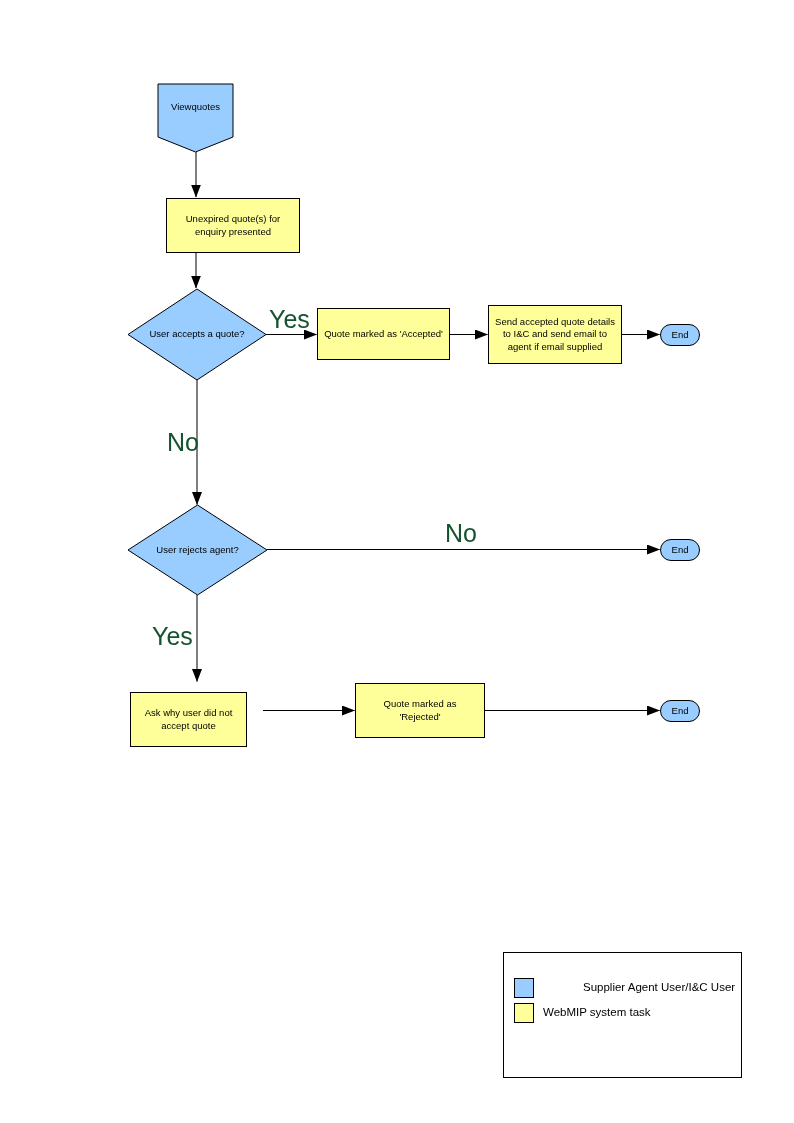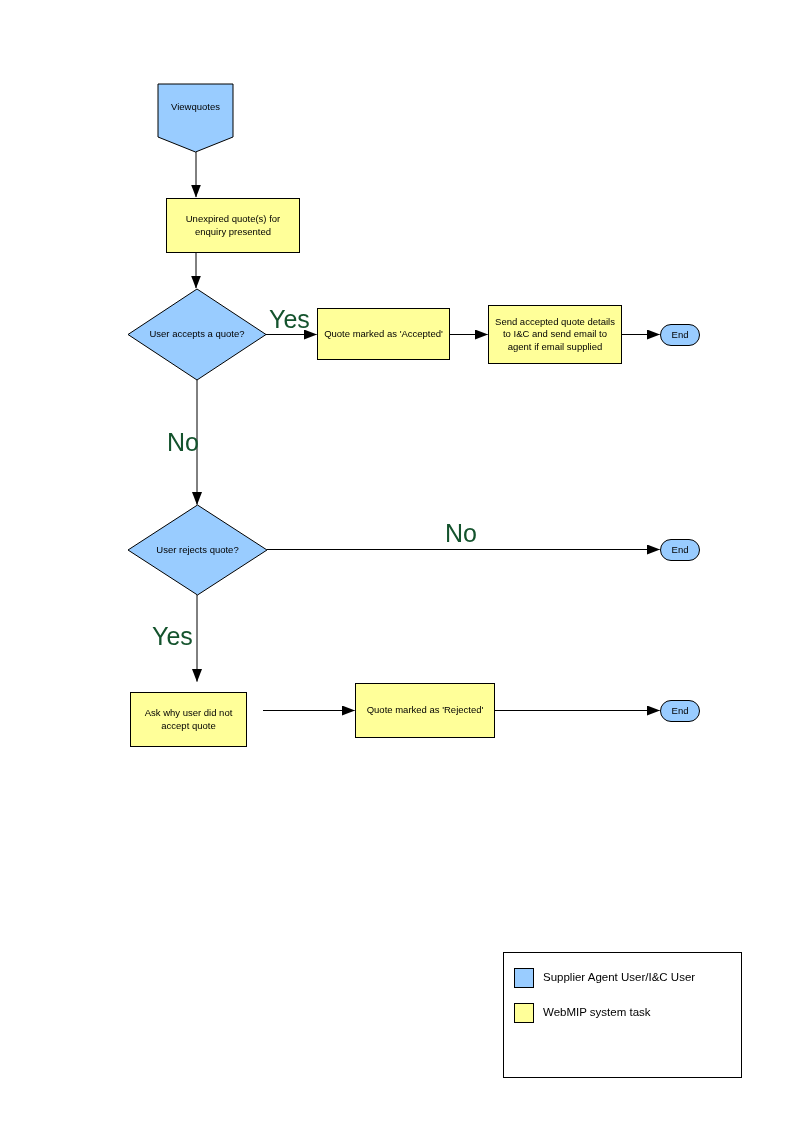--- a/index.html
+++ b/index.html
@@ -107,36 +107,36 @@
   <div class="edge-label" style="left:269px; top:307px;">Yes</div>
 
   <div class="node process" style="left:317px; top:308px; width:133px; height:52px;">Quote  marked as 'Accepted'</div>
 
   <div class="node process" style="left:488px; top:305px; width:134px; height:59px; padding:18px 4px;">Send accepted quote details to I&amp;C and send email to agent if email supplied</div>
 
   <div class="node terminator" style="left:660px; top:324px; width:40px; height:22px;">End</div>
 
   <div class="edge-label" style="left:167px; top:430px;">No</div>
 
-  <div class="shape-label" style="left:140px; top:530px; width:115px; height:40px;">User rejects quote?</div>
+  <div class="shape-label" style="left:140px; top:530px; width:115px; height:40px;">User rejects agent?</div>
 
   <div class="edge-label" style="left:445px; top:521px;">No</div>
 
   <div class="node terminator" style="left:660px; top:539px; width:40px; height:22px;">End</div>
 
   <div class="edge-label" style="left:152px; top:624px;">Yes</div>
 
   <div class="node process" style="left:130px; top:692px; width:117px; height:55px;">Ask why user did not accept quote</div>
 
-  <div class="node process" style="left:355px; top:683px; width:140px; height:55px;">Quote  marked as 'Rejected'</div>
+  <div class="node process" style="left:355px; top:683px; width:130px; height:55px;">Quote  marked as 'Rejected'</div>
 
   <div class="node terminator" style="left:660px; top:700px; width:40px; height:22px;">End</div>
 
   <div class="legend">
-    <div class="legend-row" style="top:15px;">
+    <div class="legend-row" style="top:25px;gap:40px;">
       <div class="swatch swatch-blue"></div>
       <div class="legend-label">Supplier Agent User/I&amp;C User</div>
     </div>
     <div class="legend-row" style="top:50px;">
       <div class="swatch swatch-yellow"></div>
       <div class="legend-label">WebMIP system task</div>
     </div>
   </div>
 
 </div>

